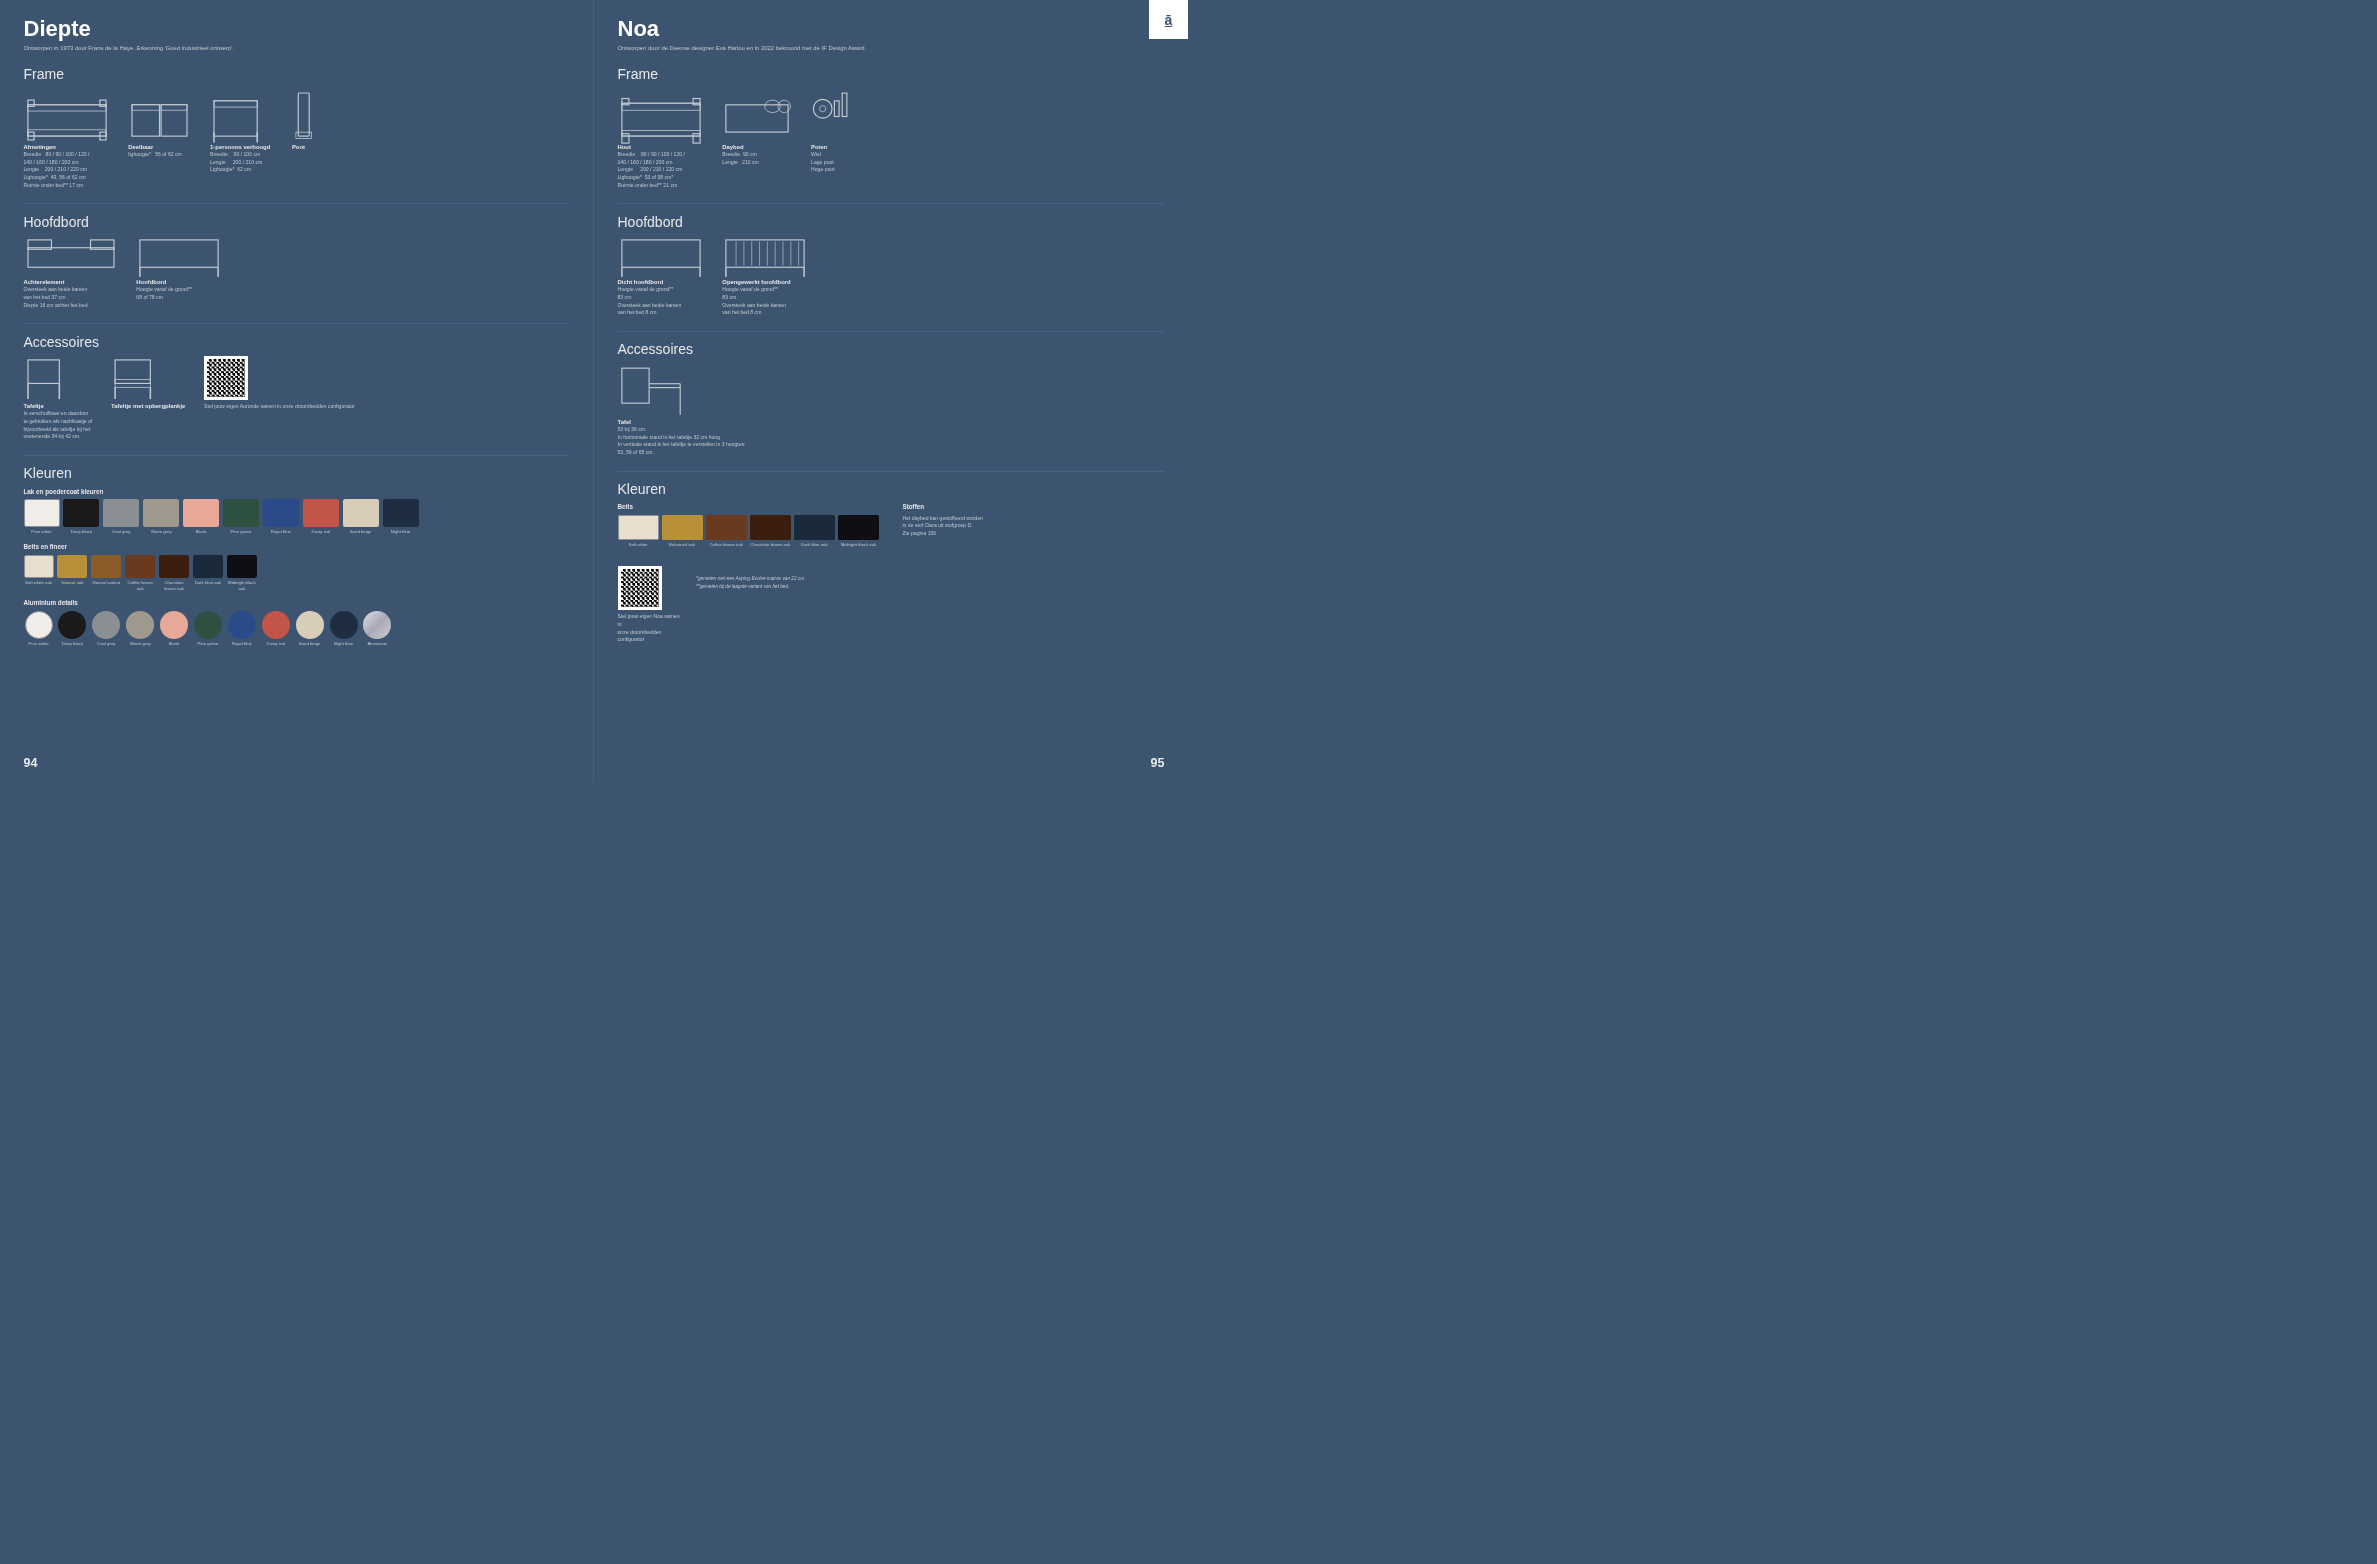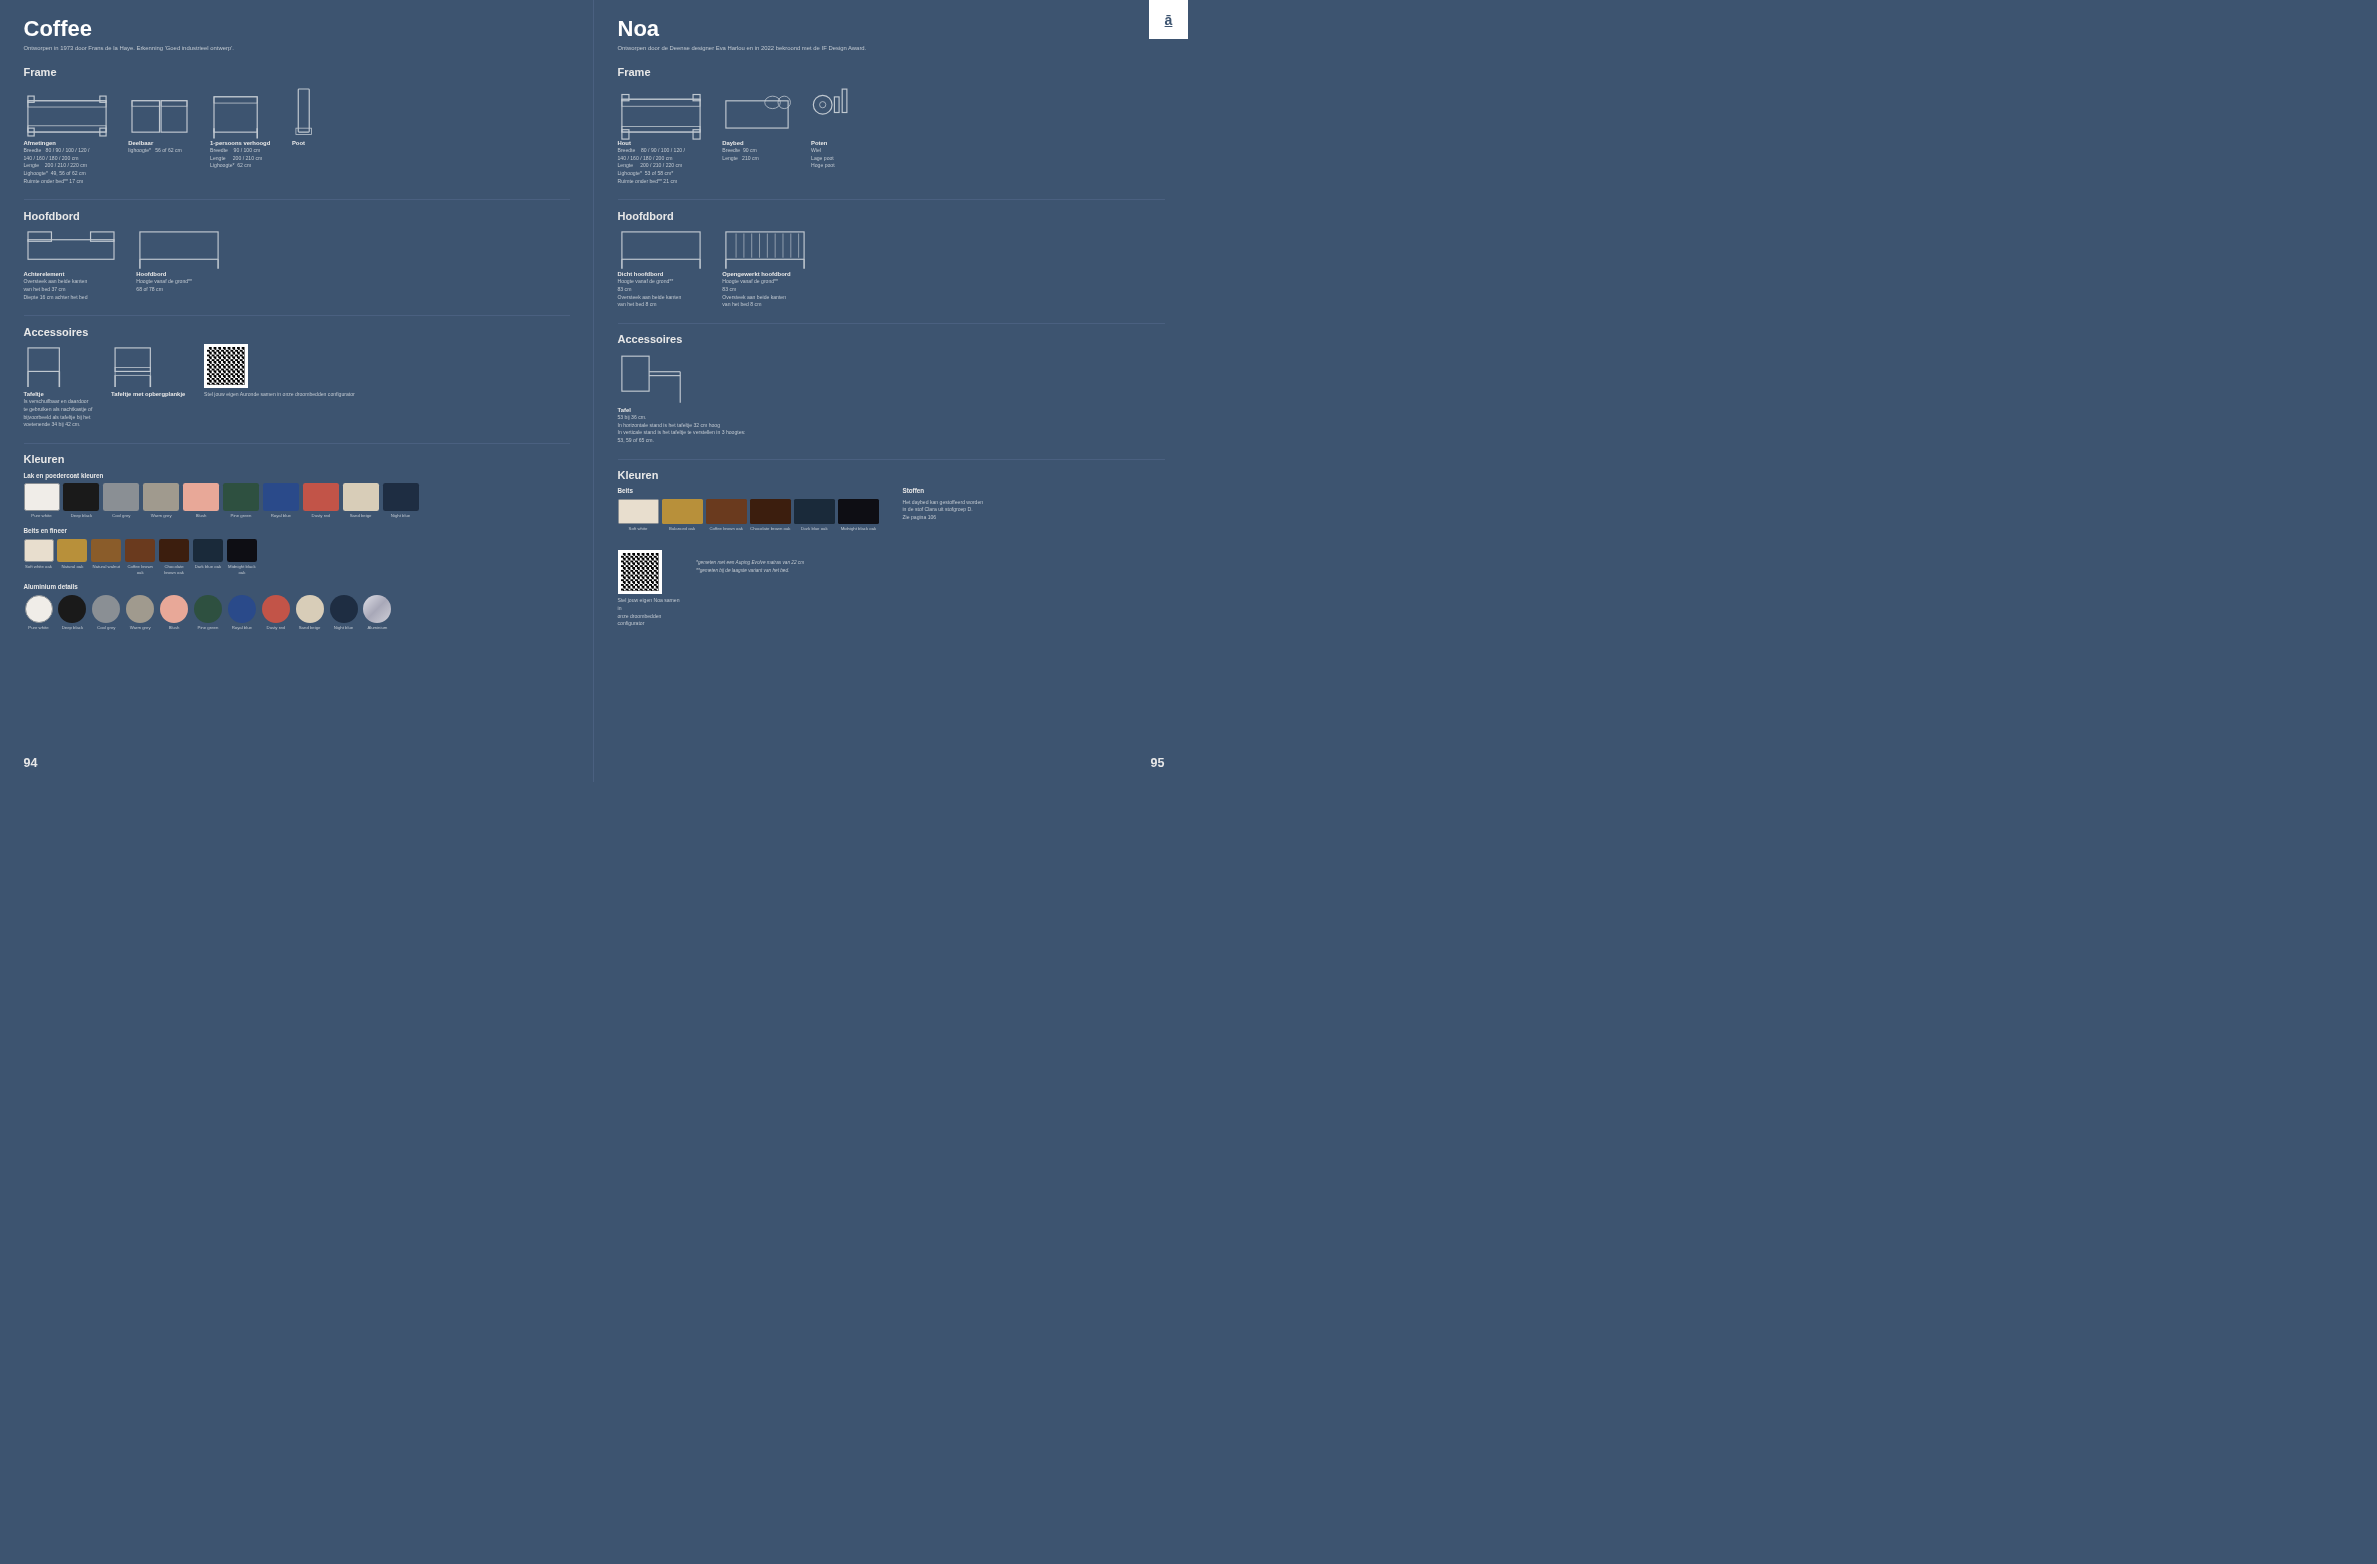--- a/index.html
+++ b/index.html
@@ -32,22 +32,22 @@
     }
     .product-subtitle {
       font-size: 5.9px;
       color: #c0c8d0;
       margin-bottom: 12.5px;
     }
     .section {
       margin-bottom: 14px;
     }
     .section-label {
-      font-size: 11px;
-      font-weight: 700;
+      font-size: 14px;
+      font-weight: 400;
       color: #e8e8e8;
       margin-bottom: 6.3px;
       padding-top: 3.1px;
     }
     .section-content {
       display: flex;
       gap: 12.5px;
       align-items: flex-start;
       flex-wrap: wrap;
     }
@@ -201,21 +201,21 @@
       width: 41px;
     }
   </style>
 </head>
 <body>
 
 <div class="page">
 
   <div class="half half-left">
 
-    <h1 class="product-title">Coffee</h1>
+    <h1 class="product-title">Diepte</h1>
     <p class="product-subtitle">Ontworpen in 1973 door Frans de la Haye. Erkenning 'Goed industrieel ontwerp'.</p>
 
     <div class="section">
       <div class="section-label">Frame</div>
       <div class="section-content">
 
         <div class="illustration-container">
           <svg width="86" height="55" viewBox="0 0 110 70" class="bed-frame">
 
             <rect x="5" y="20" width="100" height="40" fill="none" stroke="#c0c8d0" stroke-width="1.5"></rect>

